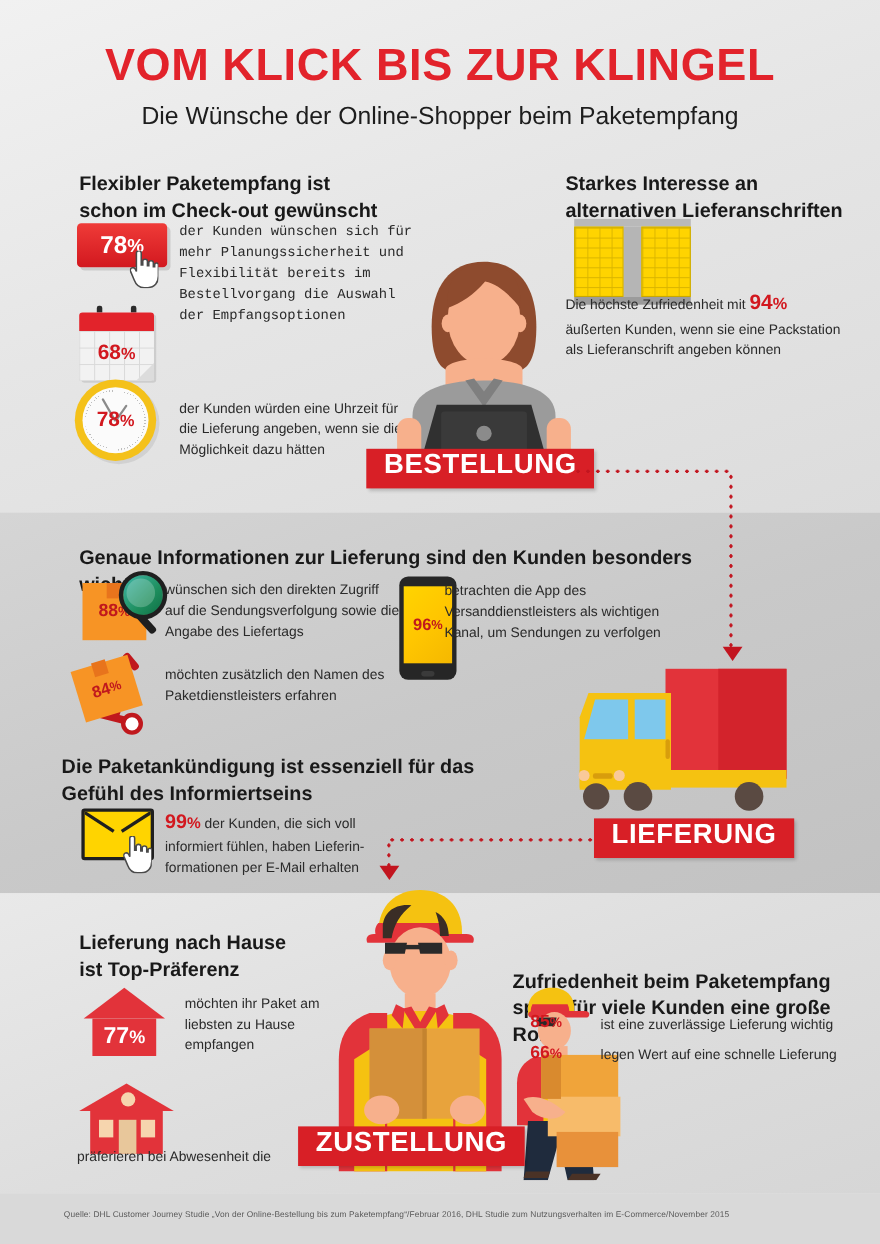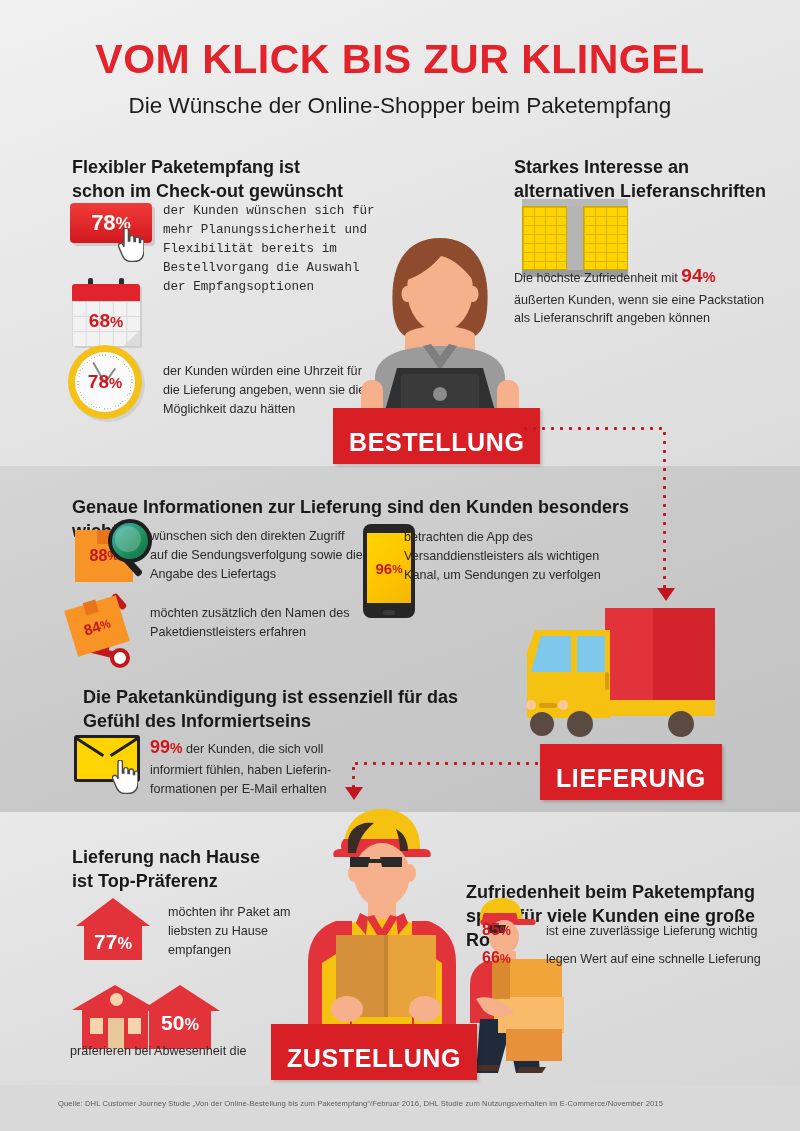--- a/index.html
+++ b/index.html
@@ -50,21 +50,21 @@
     font-size: 7.6px; color: #5a5a5a; letter-spacing: .1px;
   }
 
   
   .banner {
     position: absolute;
     background: #d81f26;
     color: #fff;
     font-size: 25px; font-weight: bold;
     letter-spacing: .6px;
-    padding: 22px 16px 9px 16px;
+    padding: 2px 16px 9px 16px;
     box-shadow: 2px 2px 3px rgba(0,0,0,.18);
     white-space: nowrap;
     line-height: 1;
   }
 
   
   .badge-red-plate {
     position: absolute;
     width: 82px; height: 40px;
     background: linear-gradient(180deg,#ef3b38 0%,#d2181f 100%);
@@ -303,21 +303,21 @@
 
   <div class="phone" style="left:363px; top:524px;">
     <div class="phone-screen">
       <span>96</span>
         <span class="pct-sm">%</span>
     </div>
     <div class="phone-home"></div>
   </div>
   <div class="body-txt" style="left:404px; top:528px; width:200px;">betrachten die App des Versanddienstleisters als wichtigen Kanal, um Sendungen zu verfolgen</div>
 
-  <div class="h2" style="left:83px; top:686px; width:400px;">
+  <div class="h2" style="left:56px; top:686px; width:400px;">
     <div>Die Paketankündigung ist essenziell für das</div>
     <div>Gefühl des Informiertseins</div>
   </div>
 
   <div class="env" style="left:74px; top:735px;">
     <div class="env-flap"></div>
   </div>
   <svg class="cursor" style="left:112px; top:760px;" viewBox="0 0 26 34">
     <path d="M6,2 C6,0.6 7.1,0 8.2,0 C9.3,0 10.4,0.6 10.4,2 L10.4,13 L11.8,13 L11.8,9.5
              C11.8,8.2 12.8,7.6 13.9,7.6 C15,7.6 16,8.2 16,9.5 L16,13.6 L17.3,13.6 L17.3,10.8
@@ -371,25 +371,20 @@
   </div>
   <div class="body-txt" style="left:152px; top:903px; width:160px;margin-left:16px;">möchten ihr Paket am liebsten zu Hause empfangen</div>
 
   <div class="house" style="left:72px; top:985px; width:86px; height:64px;">
     <div class="roof" style="left:0; top:0; border-width:0 43px 25px 43px; border-color:transparent transparent #e2333a transparent;"></div>
     <div class="house-body" style="left:10px; top:25px; width:66px; height:39px;"></div>
     <div class="abs" style="left:38px; top:8px; width:13px; height:13px; border-radius:50%; background:#f6d5ae;"></div>
     <div class="abs" style="left:18px; top:33px; width:13px; height:16px; background:#f6d5ae;"></div>
     <div class="abs" style="left:56px; top:33px; width:13px; height:16px; background:#f6d5ae;"></div>
     <div class="abs" style="left:36px; top:33px; width:16px; height:31px; background:#e8c79b;"></div>
-  </div>
-  <div class="house" style="left:140px; top:985px; width:80px; height:64px;">
-    <div class="roof" style="left:0; top:0; border-width:0 40px 26px 40px; border-color:transparent transparent #e2333a transparent;"></div>
-    <div class="house-body" style="left:9px; top:26px; width:62px; height:38px;"></div>
-    <div class="house-num" style="top:26px;"><span>50</span><span class="pct-sm">%</span></div>
   </div>
   <div class="body-txt" style="left:70px; top:1042px; width:250px;">
     <div>präferieren bei Abwesenheit die</div>
   </div>
 
   <svg class="abs" style="left:292px; top:795px;" width="180" height="270" viewBox="0 0 180 270">
     <path d="M52,52 C52,28 68,14 90,14 C112,14 128,28 128,52 L128,60 L52,60 Z" fill="#f5c211"></path>
     <path d="M48,54 L132,54 C138,54 140,58 138,62 L128,62 L52,62 L42,62 C40,58 42,54 48,54 Z" fill="#e2333a"></path>
     <path d="M52,44 L108,44 C112,50 112,56 108,60 L52,60 C48,54 48,48 52,44 Z" fill="#e2333a"></path>
     <path d="M56,48 C56,34 68,26 82,28 C72,36 66,46 64,58 L56,58 Z" fill="#3a2d26"></path>

